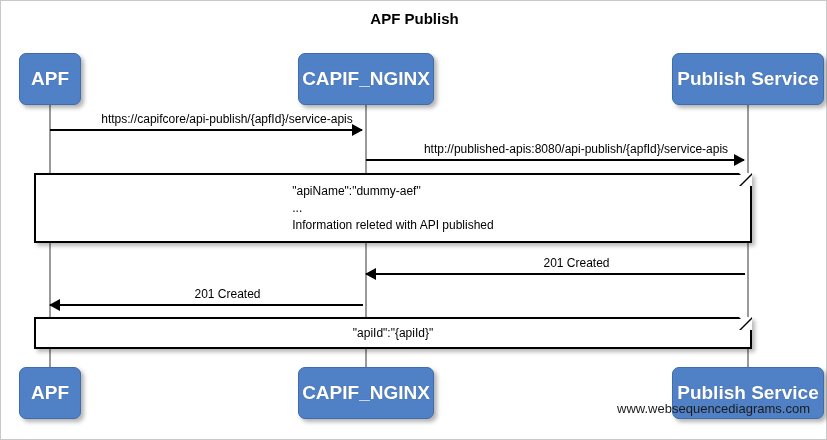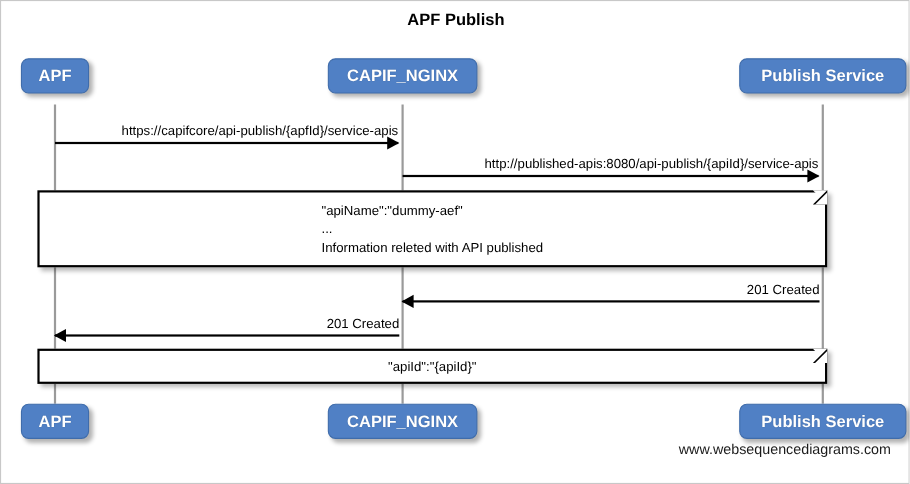--- a/index.html
+++ b/index.html
@@ -44,29 +44,29 @@
     height: 272px;
   }
 
   
   .participant {
     position: absolute;
     background: #5080c5;
     border: 1px solid #3f6cab;
     border-radius: 7px;
     color: #ffffff;
-    font-size: 15px;
+    font-size: 19px;
     font-weight: bold;
     display: flex;
     align-items: center;
     justify-content: center;
     box-shadow: 3px 3px 4px rgba(0,0,0,0.30);
     white-space: nowrap;
     box-sizing: border-box;
-    height: 32px;
+    height: 52px;
     text-shadow: 0 0 1px rgba(0,0,0,0.25);
   }
 
   
   .msg {
     position: absolute;
     height: 0;
   }
   .msg .line {
     position: absolute;
@@ -89,24 +89,25 @@
     border-left: 11px solid #000000;
   }
   .msg.to-left .head {
     left: -1px;
     border-right: 11px solid #000000;
   }
   .msg .label {
     position: absolute;
     bottom: 3px;
     width: 100%;
-    text-align: right;
+    text-align: center;
     font-size: 12px;
     color: #000000;
     white-space: nowrap;
+    padding-left: 21px;
   }
 
   
   .note {
     position: absolute;
     background: #ffffff;
     border: 2px solid #000000;
     box-shadow: 3px 3px 4px rgba(0,0,0,0.28);
     box-sizing: border-box;
     display: flex;
@@ -187,21 +188,21 @@
 
   <div class="msg to-right" style="left:49px; top:128px; width:312px;">
     <div class="line"></div>
     <div class="head"></div>
     <div class="label">https://capifcore/api-publish/{apfId}/service-apis</div>
   </div>
 
   <div class="msg to-right" style="left:365px; top:158px; width:378px;">
     <div class="line"></div>
     <div class="head"></div>
-    <div class="label">http://published-apis:8080/api-publish/{apiId}/service-apis</div>
+    <div class="label">http://published-apis:8080/api-publish/{apfId}/service-apis</div>
   </div>
 
   <div class="note" style="left:33px; top:172px; width:718px; height:70px;">
     <div class="fold"></div>
     <div class="note-text">"apiName":"dummy-aef"
 ...
 Information releted with API published</div>
   </div>
 
   <div class="msg to-left" style="left:365px; top:272px; width:379px;">

